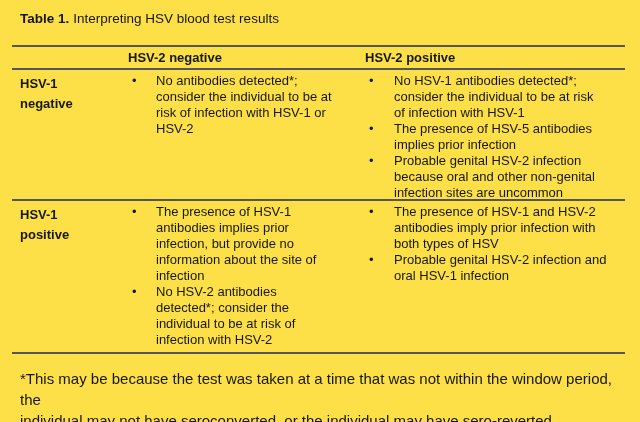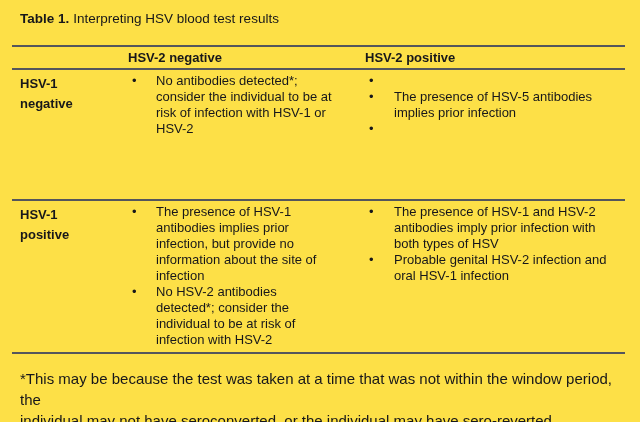--- a/index.html
+++ b/index.html
@@ -88,28 +88,34 @@
           <span class="dot">•</span>
           <span class="btxt">No antibodies detected*;
 consider the individual to be at
 risk of infection with HSV-1 or
 HSV-2</span>
         </div>
       </div>
       <div class="c3 cell">
         <div class="bullet">
           <span class="dot">•</span>
+          <span class="btxt">No HSV-1 antibodies detected*;
+consider the individual to be at risk
+of infection with HSV-1</span>
         </div>
         <div class="bullet">
           <span class="dot">•</span>
           <span class="btxt">The presence of HSV-5 antibodies
 implies prior infection</span>
         </div>
         <div class="bullet">
           <span class="dot">•</span>
+          <span class="btxt">Probable genital HSV-2 infection
+because oral and other non-genital
+infection sites are uncommon</span>
         </div>
       </div>
     </div>
 
     <div class="body-row row-2">
       <div class="c1 row-label">HSV-1
 positive</div>
       <div class="c2 cell">
         <div class="bullet">
           <span class="dot">•</span>

